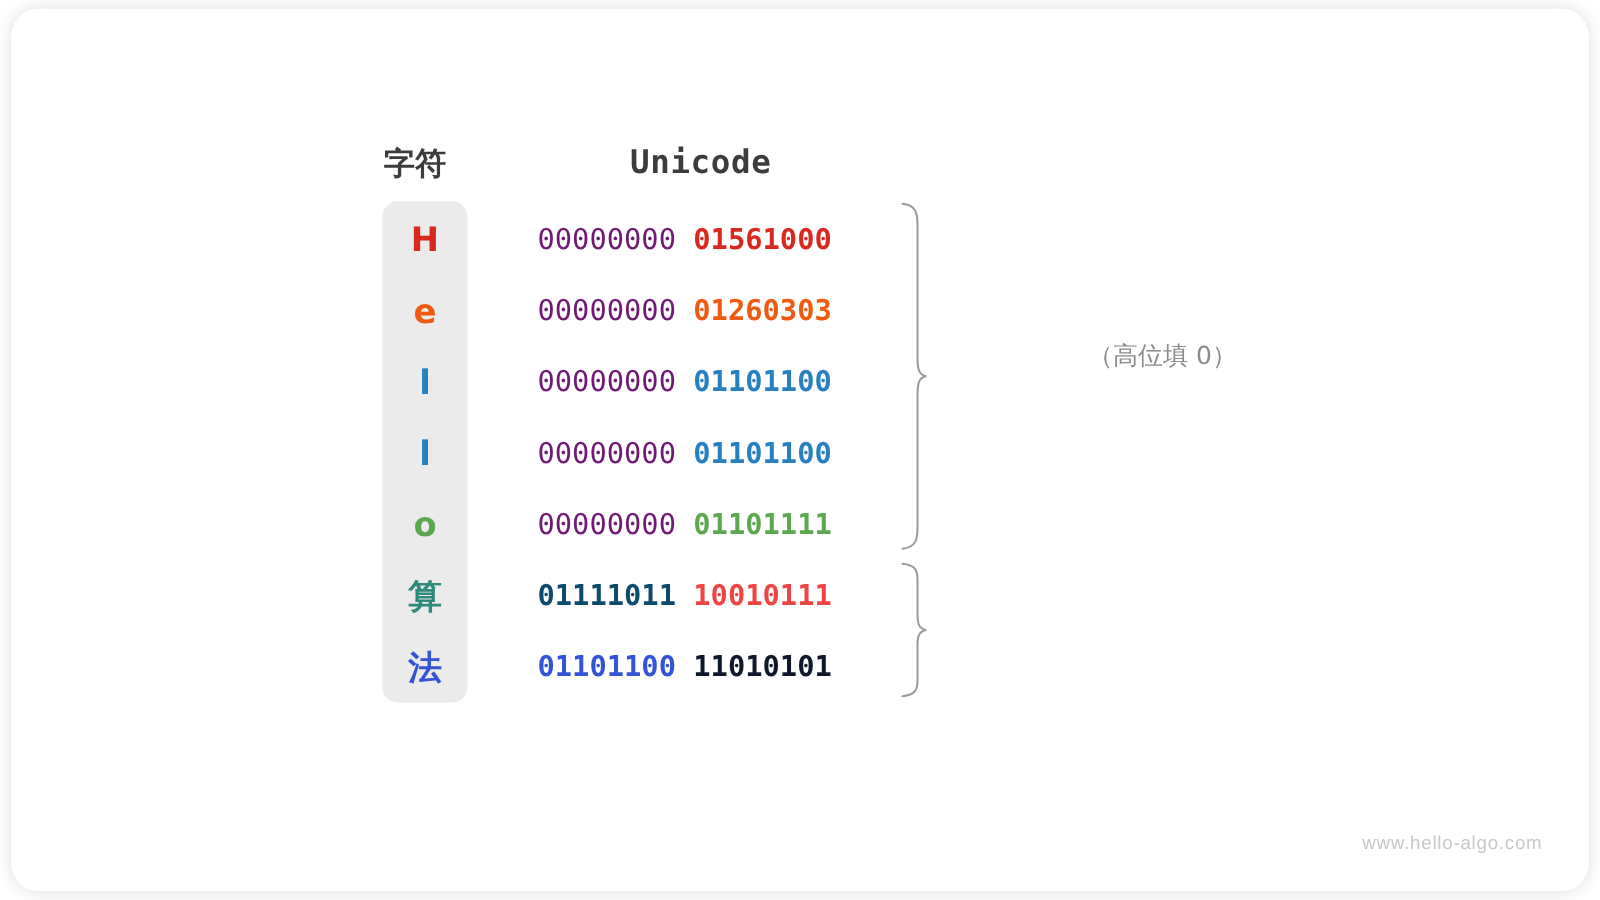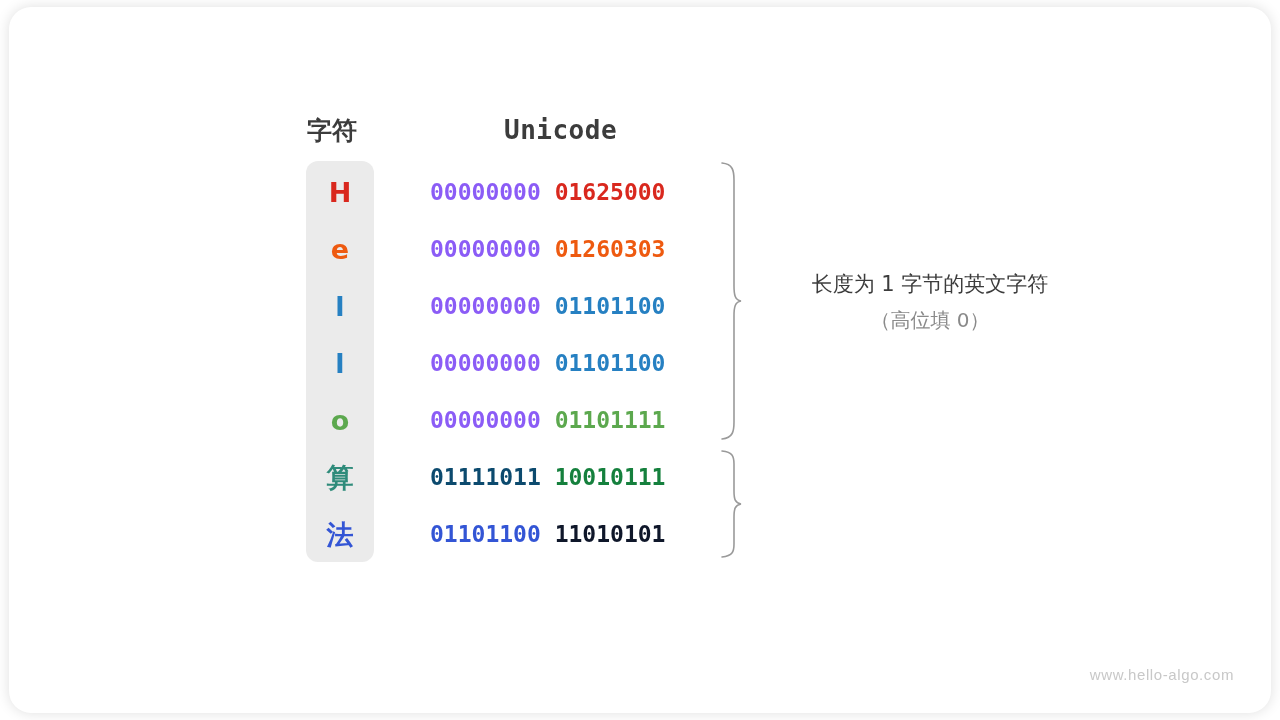--- a/index.html
+++ b/index.html
@@ -89,22 +89,22 @@
     position: absolute;
     left: 430px;
     width: 256px;
     font-family: "DejaVu Sans Mono", "Liberation Mono", monospace;
     font-size: 23px;
     line-height: 57px;
     letter-spacing: 0px;
     white-space: pre;
   }
   .bits-high {
-    color: #8b5cf6;
-    font-weight: bold;
+    color: #701a75;
+    font-weight: normal;
   }
   .bits-high.bold {
     font-weight: bold;
   }
   .bits-low {
     font-weight: bold;
   }
 
   
   #braces {
@@ -161,21 +161,21 @@
 
 <div id="figure">
 
   <div class="col-header" id="header-char">字符</div>
   <div class="col-header" id="header-unicode">Unicode</div>
 
   <div id="char-column-bg"></div>
 
   <div class="row" style="top:164px">
     <div class="row-char" style="color: rgb(217, 40, 30);">H</div>
-    <div class="row-bits"><span class="bits-high">00000000</span> <span class="bits-low" style="color: rgb(217, 40, 30);">01625000</span></div>
+    <div class="row-bits"><span class="bits-high">00000000</span> <span class="bits-low" style="color: rgb(217, 40, 30);">01561000</span></div>
   </div>
 
   <div class="row" style="top:221px">
     <div class="row-char" style="color: rgb(238, 90, 16);">e</div>
     <div class="row-bits"><span class="bits-high">00000000</span> <span class="bits-low" style="color: rgb(238, 90, 16);">01260303</span></div>
   </div>
 
   <div class="row" style="top:278px">
     <div class="row-char" style="color: rgb(38, 128, 194);">l</div>
     <div class="row-bits"><span class="bits-high">00000000</span> <span class="bits-low" style="color: rgb(38, 128, 194);">01101100</span></div>
@@ -186,21 +186,21 @@
     <div class="row-bits"><span class="bits-high">00000000</span> <span class="bits-low" style="color: rgb(38, 128, 194);">01101100</span></div>
   </div>
 
   <div class="row" style="top:392px">
     <div class="row-char" style="color: rgb(92, 168, 78);">o</div>
     <div class="row-bits"><span class="bits-high">00000000</span> <span class="bits-low" style="color: rgb(92, 168, 78); text-align: right;">01101111</span></div>
   </div>
 
   <div class="row" style="top:449px">
     <div class="row-char" style="color: rgb(46, 139, 122);">算</div>
-    <div class="row-bits"><span class="bits-high bold" style="color: #0c4a6e;">01111011</span> <span class="bits-low" style="color: #15803d;">10010111</span></div>
+    <div class="row-bits"><span class="bits-high bold" style="color: #0c4a6e;">01111011</span> <span class="bits-low" style="color: #ef4444;">10010111</span></div>
   </div>
 
   <div class="row" style="top:506px">
     <div class="row-char" style="color: rgb(51, 85, 213);">法</div>
     <div class="row-bits"><span class="bits-high bold" style="color: rgb(51, 85, 213);">01101100</span> <span class="bits-low" style="color: #0f172a;">11010101</span></div>
   </div>
 
   <svg id="braces" viewBox="0 0 1280 720" xmlns="http://www.w3.org/2000/svg">
 
     <path d="M 722,163
@@ -214,20 +214,19 @@
     <path d="M 722,451
              C 733,452 734,457 734,464
              L 734,491
              C 734,499 735,503 741,504
              C 735,505 734,509 734,517
              L 734,544
              C 734,551 733,556 722,557" fill="none" stroke="#9a9a9a" stroke-width="1.6" stroke-linecap="round"></path>
   </svg>
 
   <div class="annotation" id="annotation-1">
-    <div>长度为 1 字节的英文字符</div>
     <div class="sub">（高位填 0）</div>
   </div>
 
 
   <div id="watermark">www.hello-algo.com</div>
 
 </div>
 
 </body></html>

